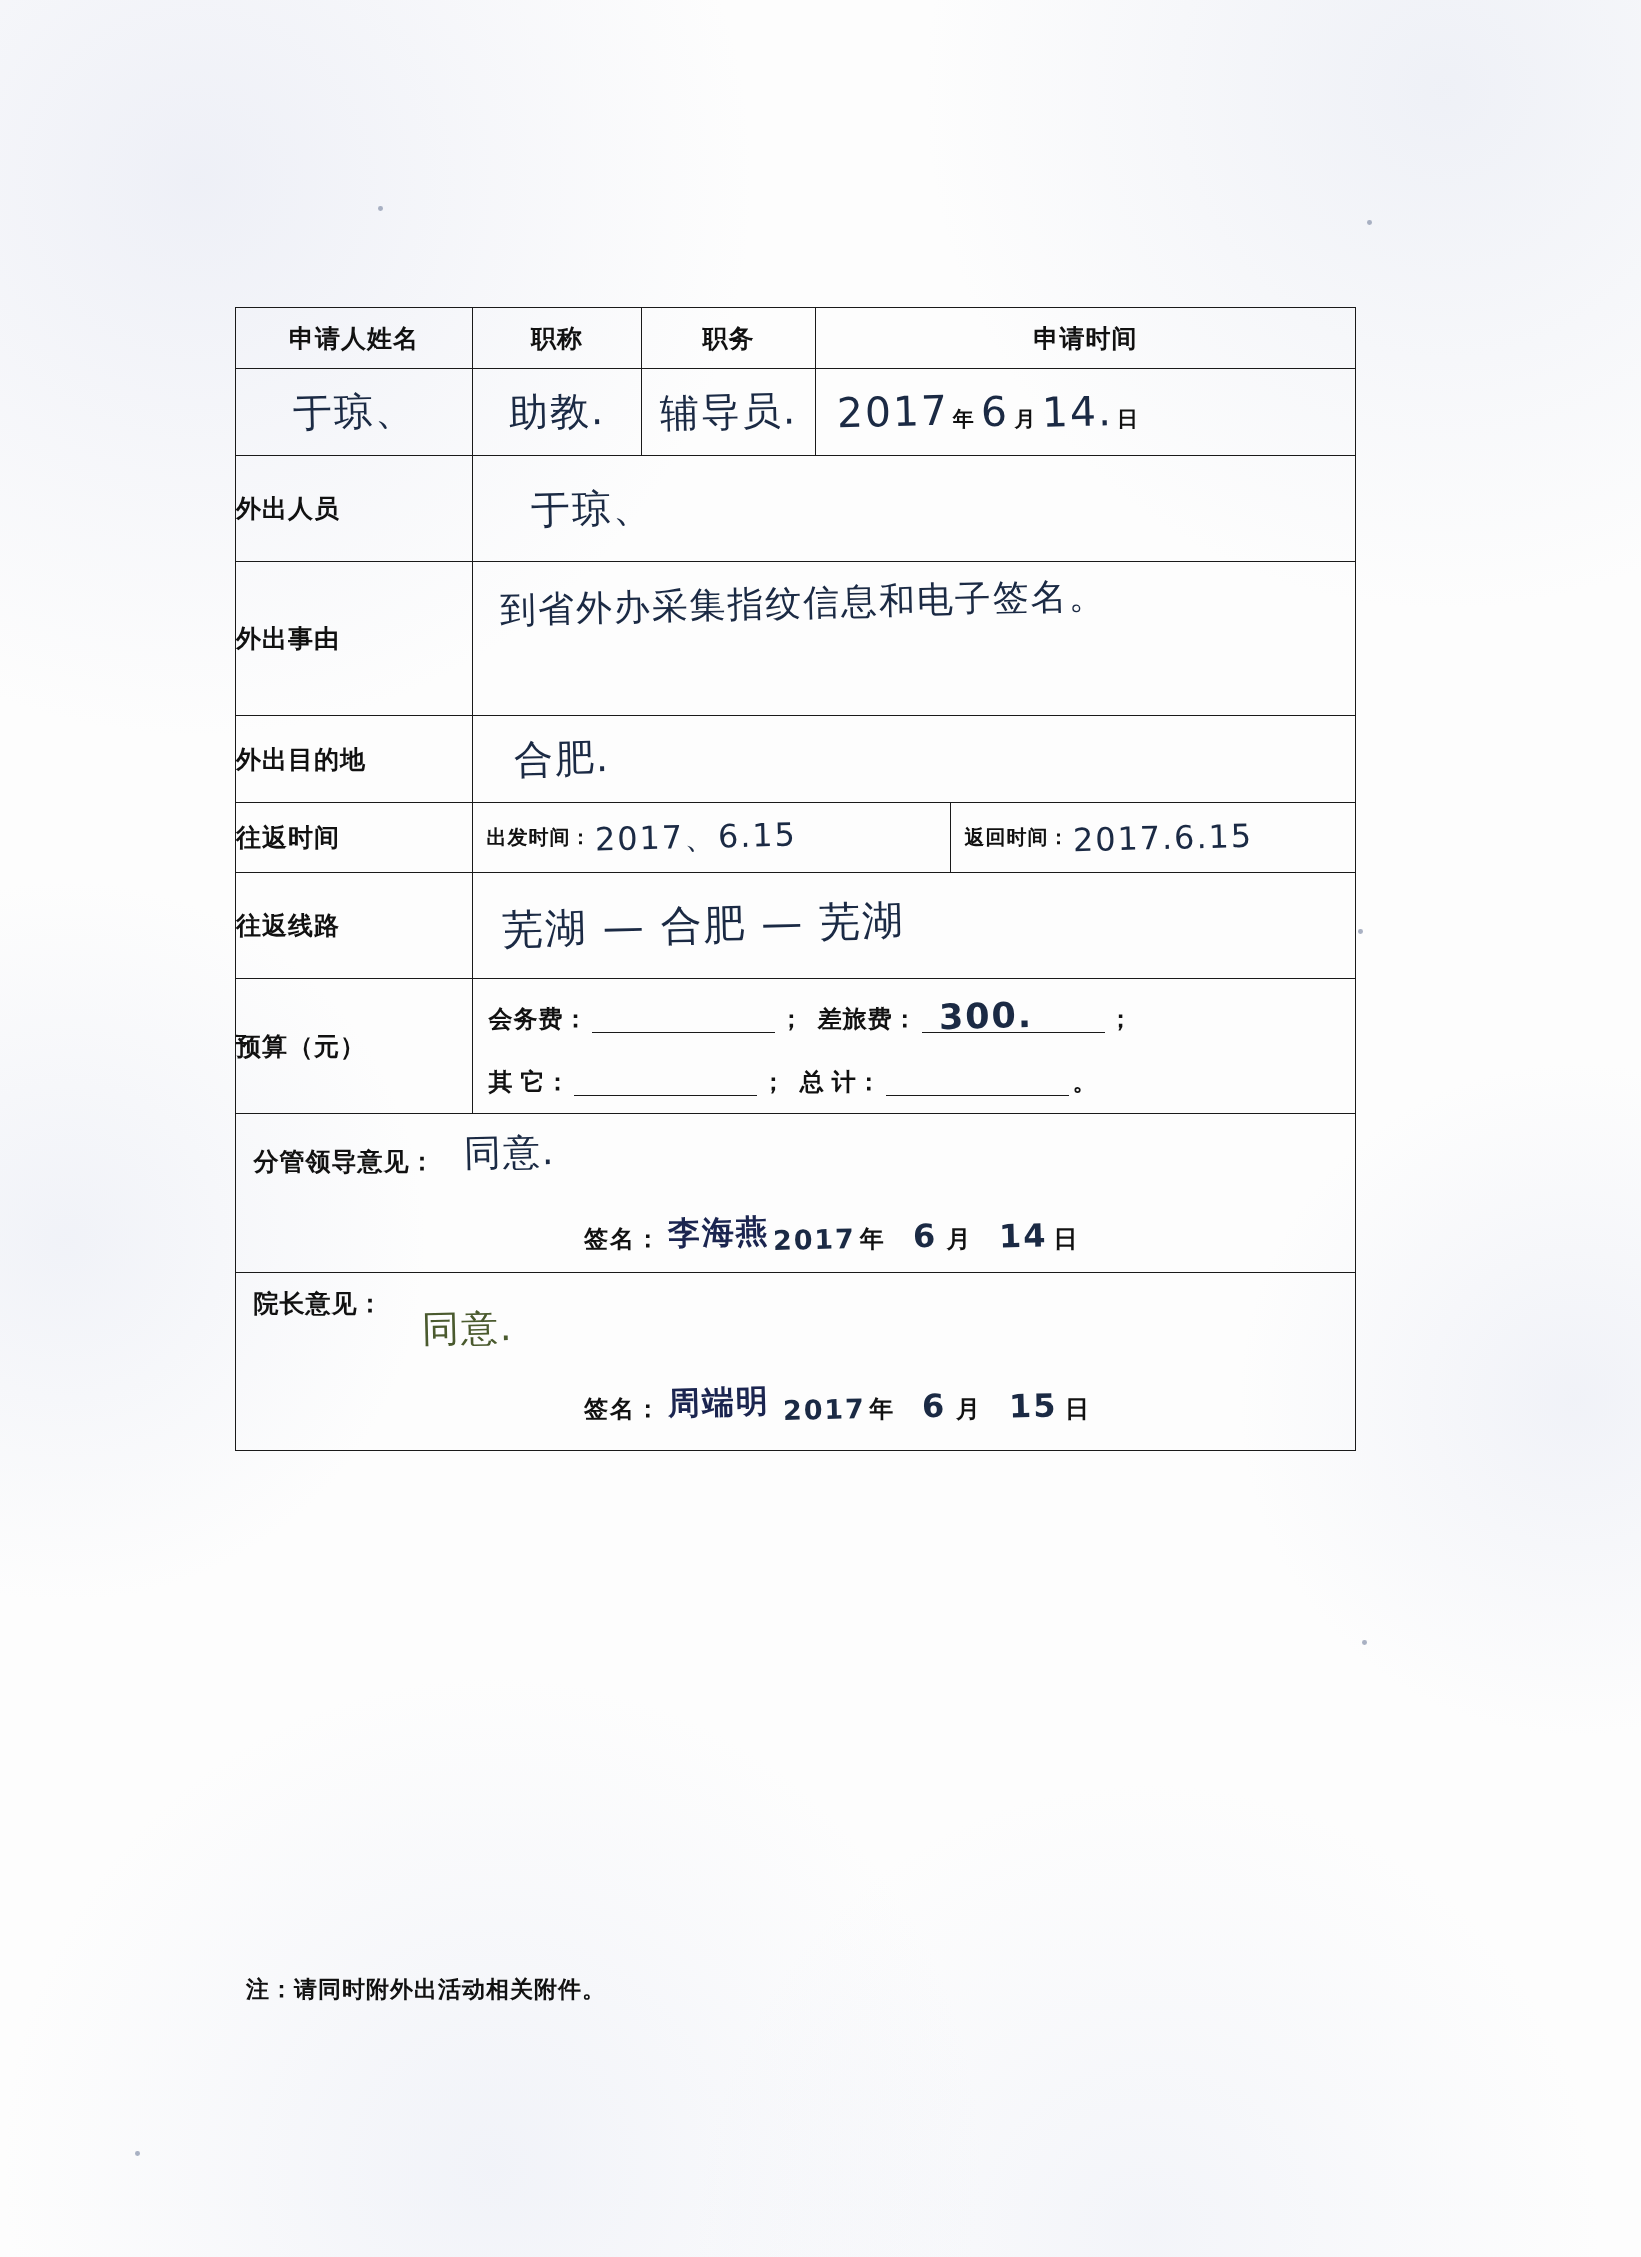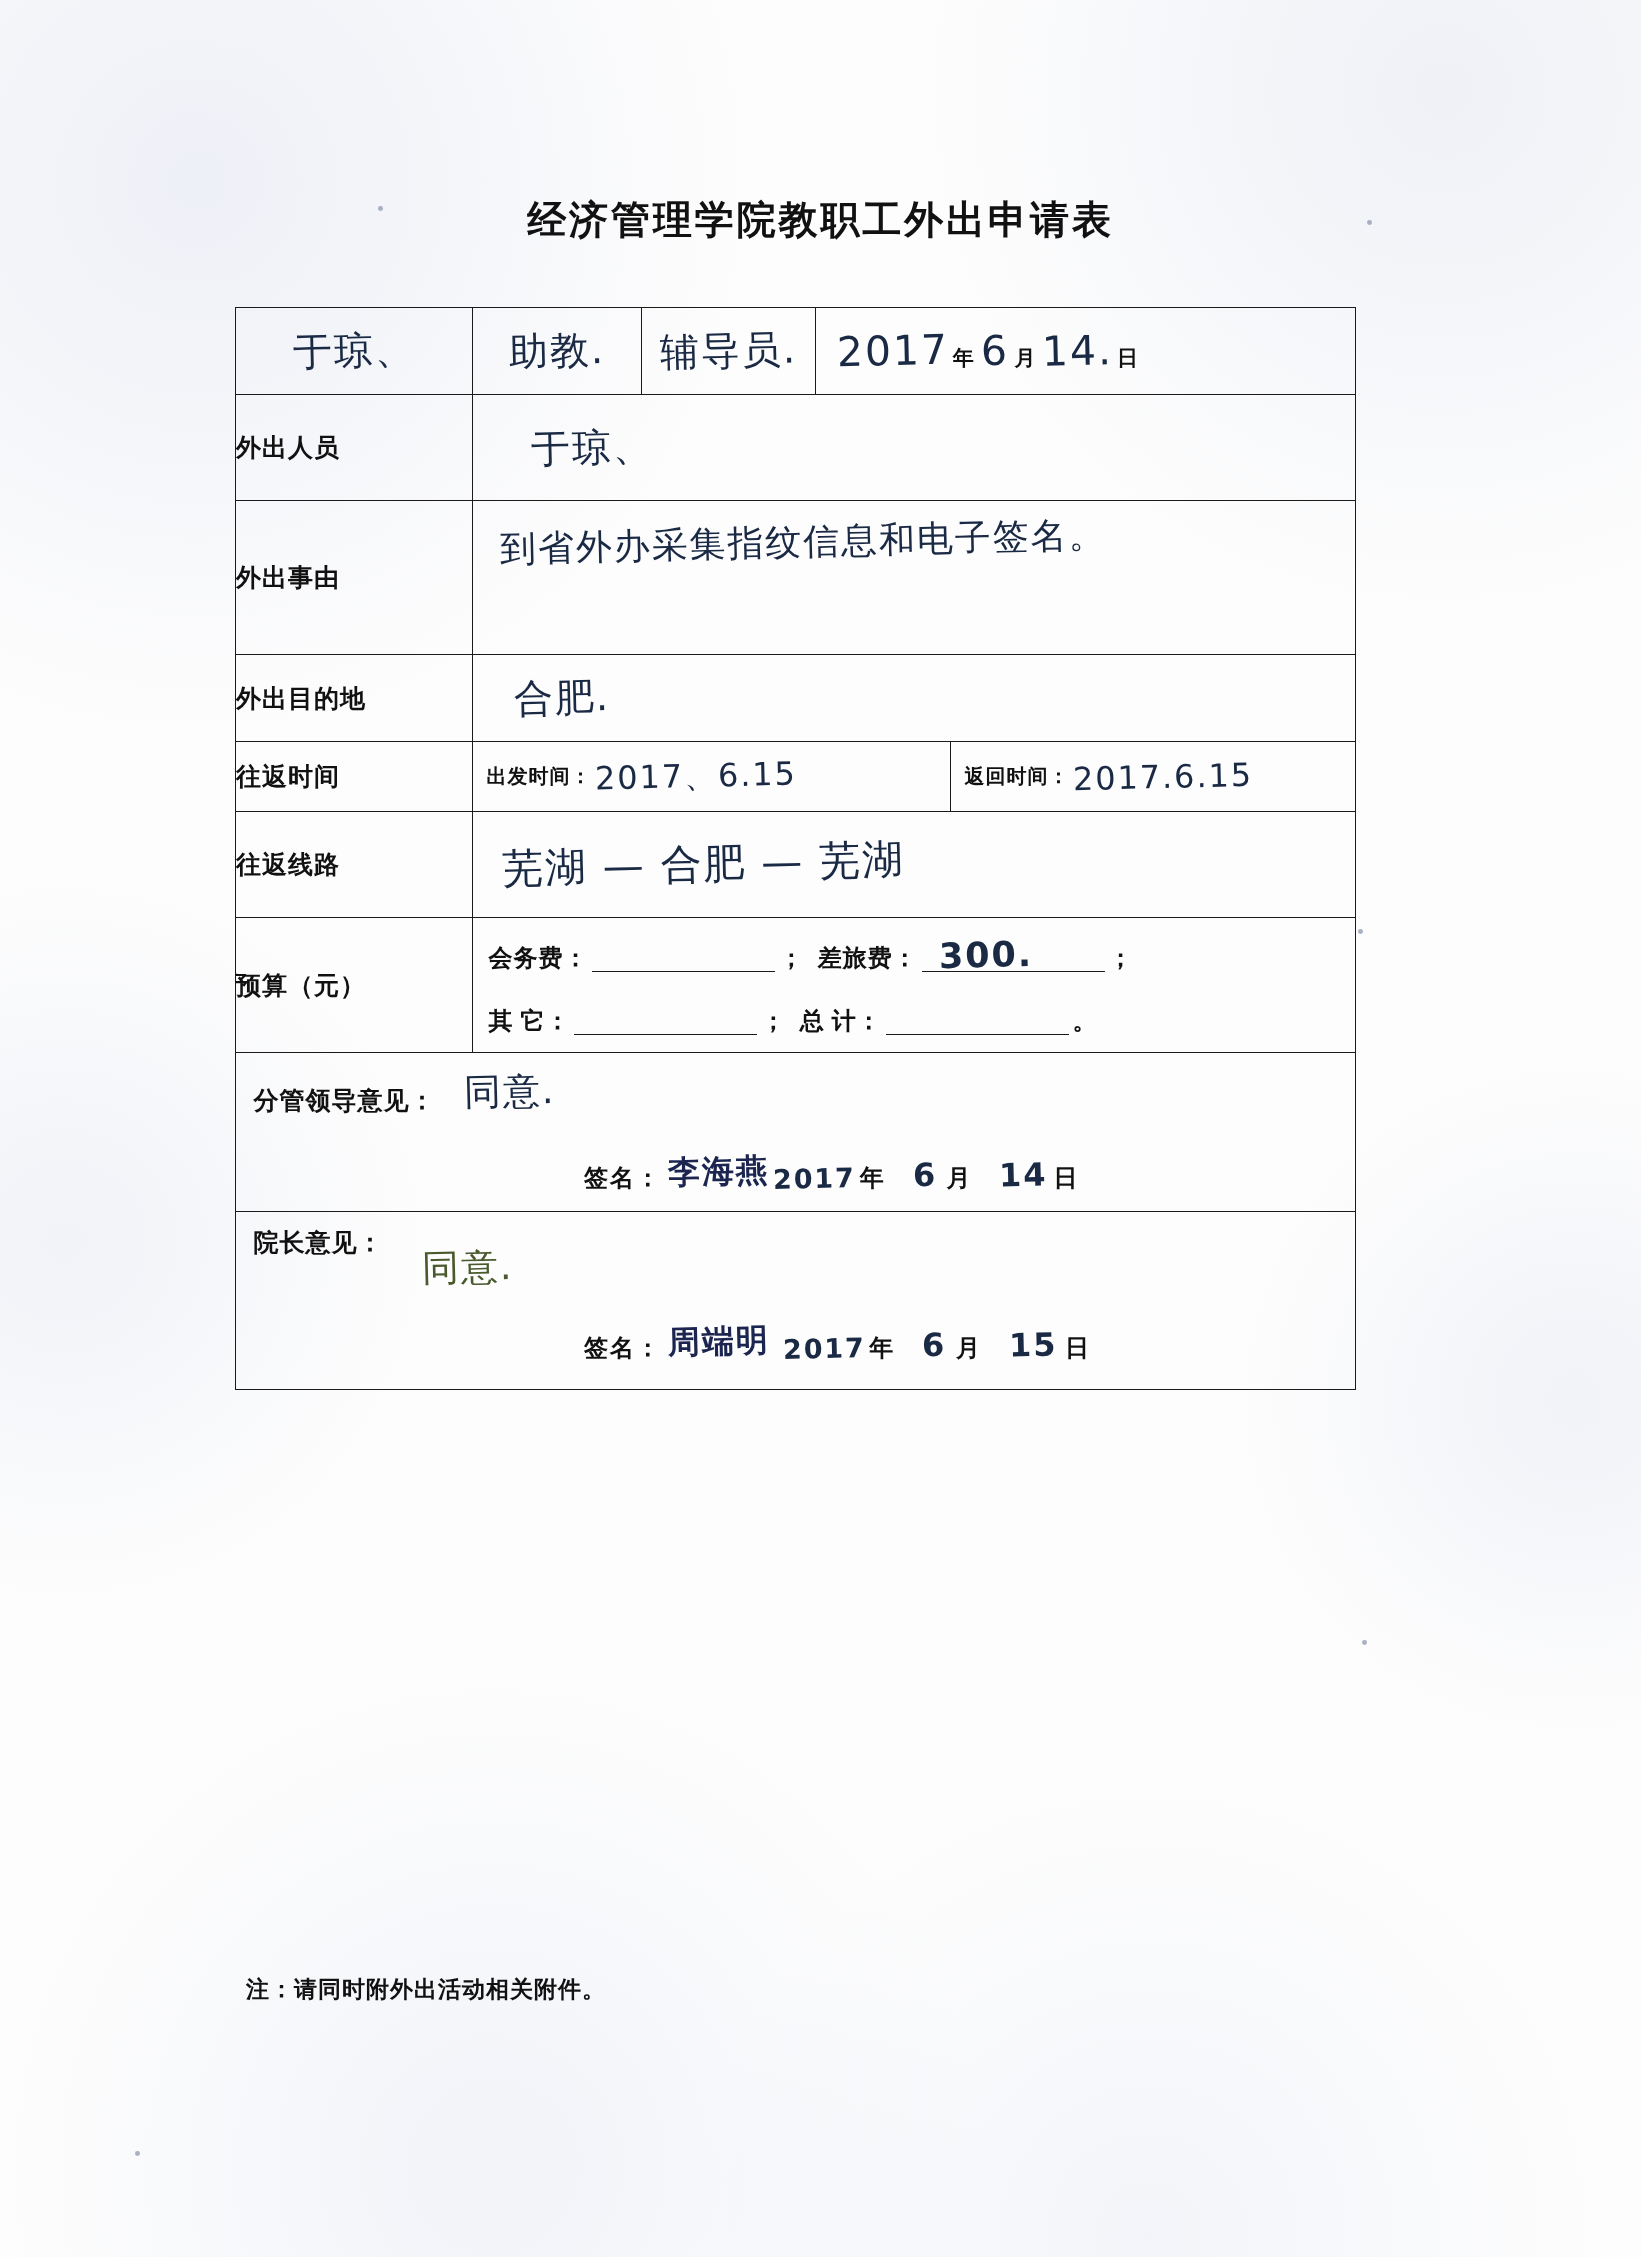--- a/index.html
+++ b/index.html
@@ -148,34 +148,39 @@
 <body>
 
 <div class="page">
 
   <span class="dot" style="left:378px; top:206px;"></span>
   <span class="dot" style="left:1367px; top:220px;"></span>
   <span class="dot" style="left:1358px; top:929px;"></span>
   <span class="dot" style="left:1362px; top:1640px;"></span>
   <span class="dot" style="left:135px; top:2151px;"></span>
 
-  <div class="doc-title">经济管理学院教职工外出申请表</div>
 
   <div class="form-wrap">
     <table class="form">
       <colgroup>
         <col style="width:237px">
         <col style="width:169px">
         <col style="width:174px">
         <col style="width:135px">
         <col style="width:106px">
         <col style="width:299px">
       </colgroup>
 
       <tbody>
+          <tr>
+        <td class="hdr label">申请人姓名</td>
+        <td class="hdr label">职称</td>
+        <td class="hdr label">职务</td>
+        <td class="hdr label" colspan="3">申请时间</td>
+      </tr>
 
       <tr style="height:87px">
         <td style="text-align:center">
           <span class="hand">于琼、</span>
         </td>
         <td style="text-align:center">
           <span class="hand">助教.</span>
         </td>
         <td style="text-align:center">
           <span class="hand">辅导员.</span>

